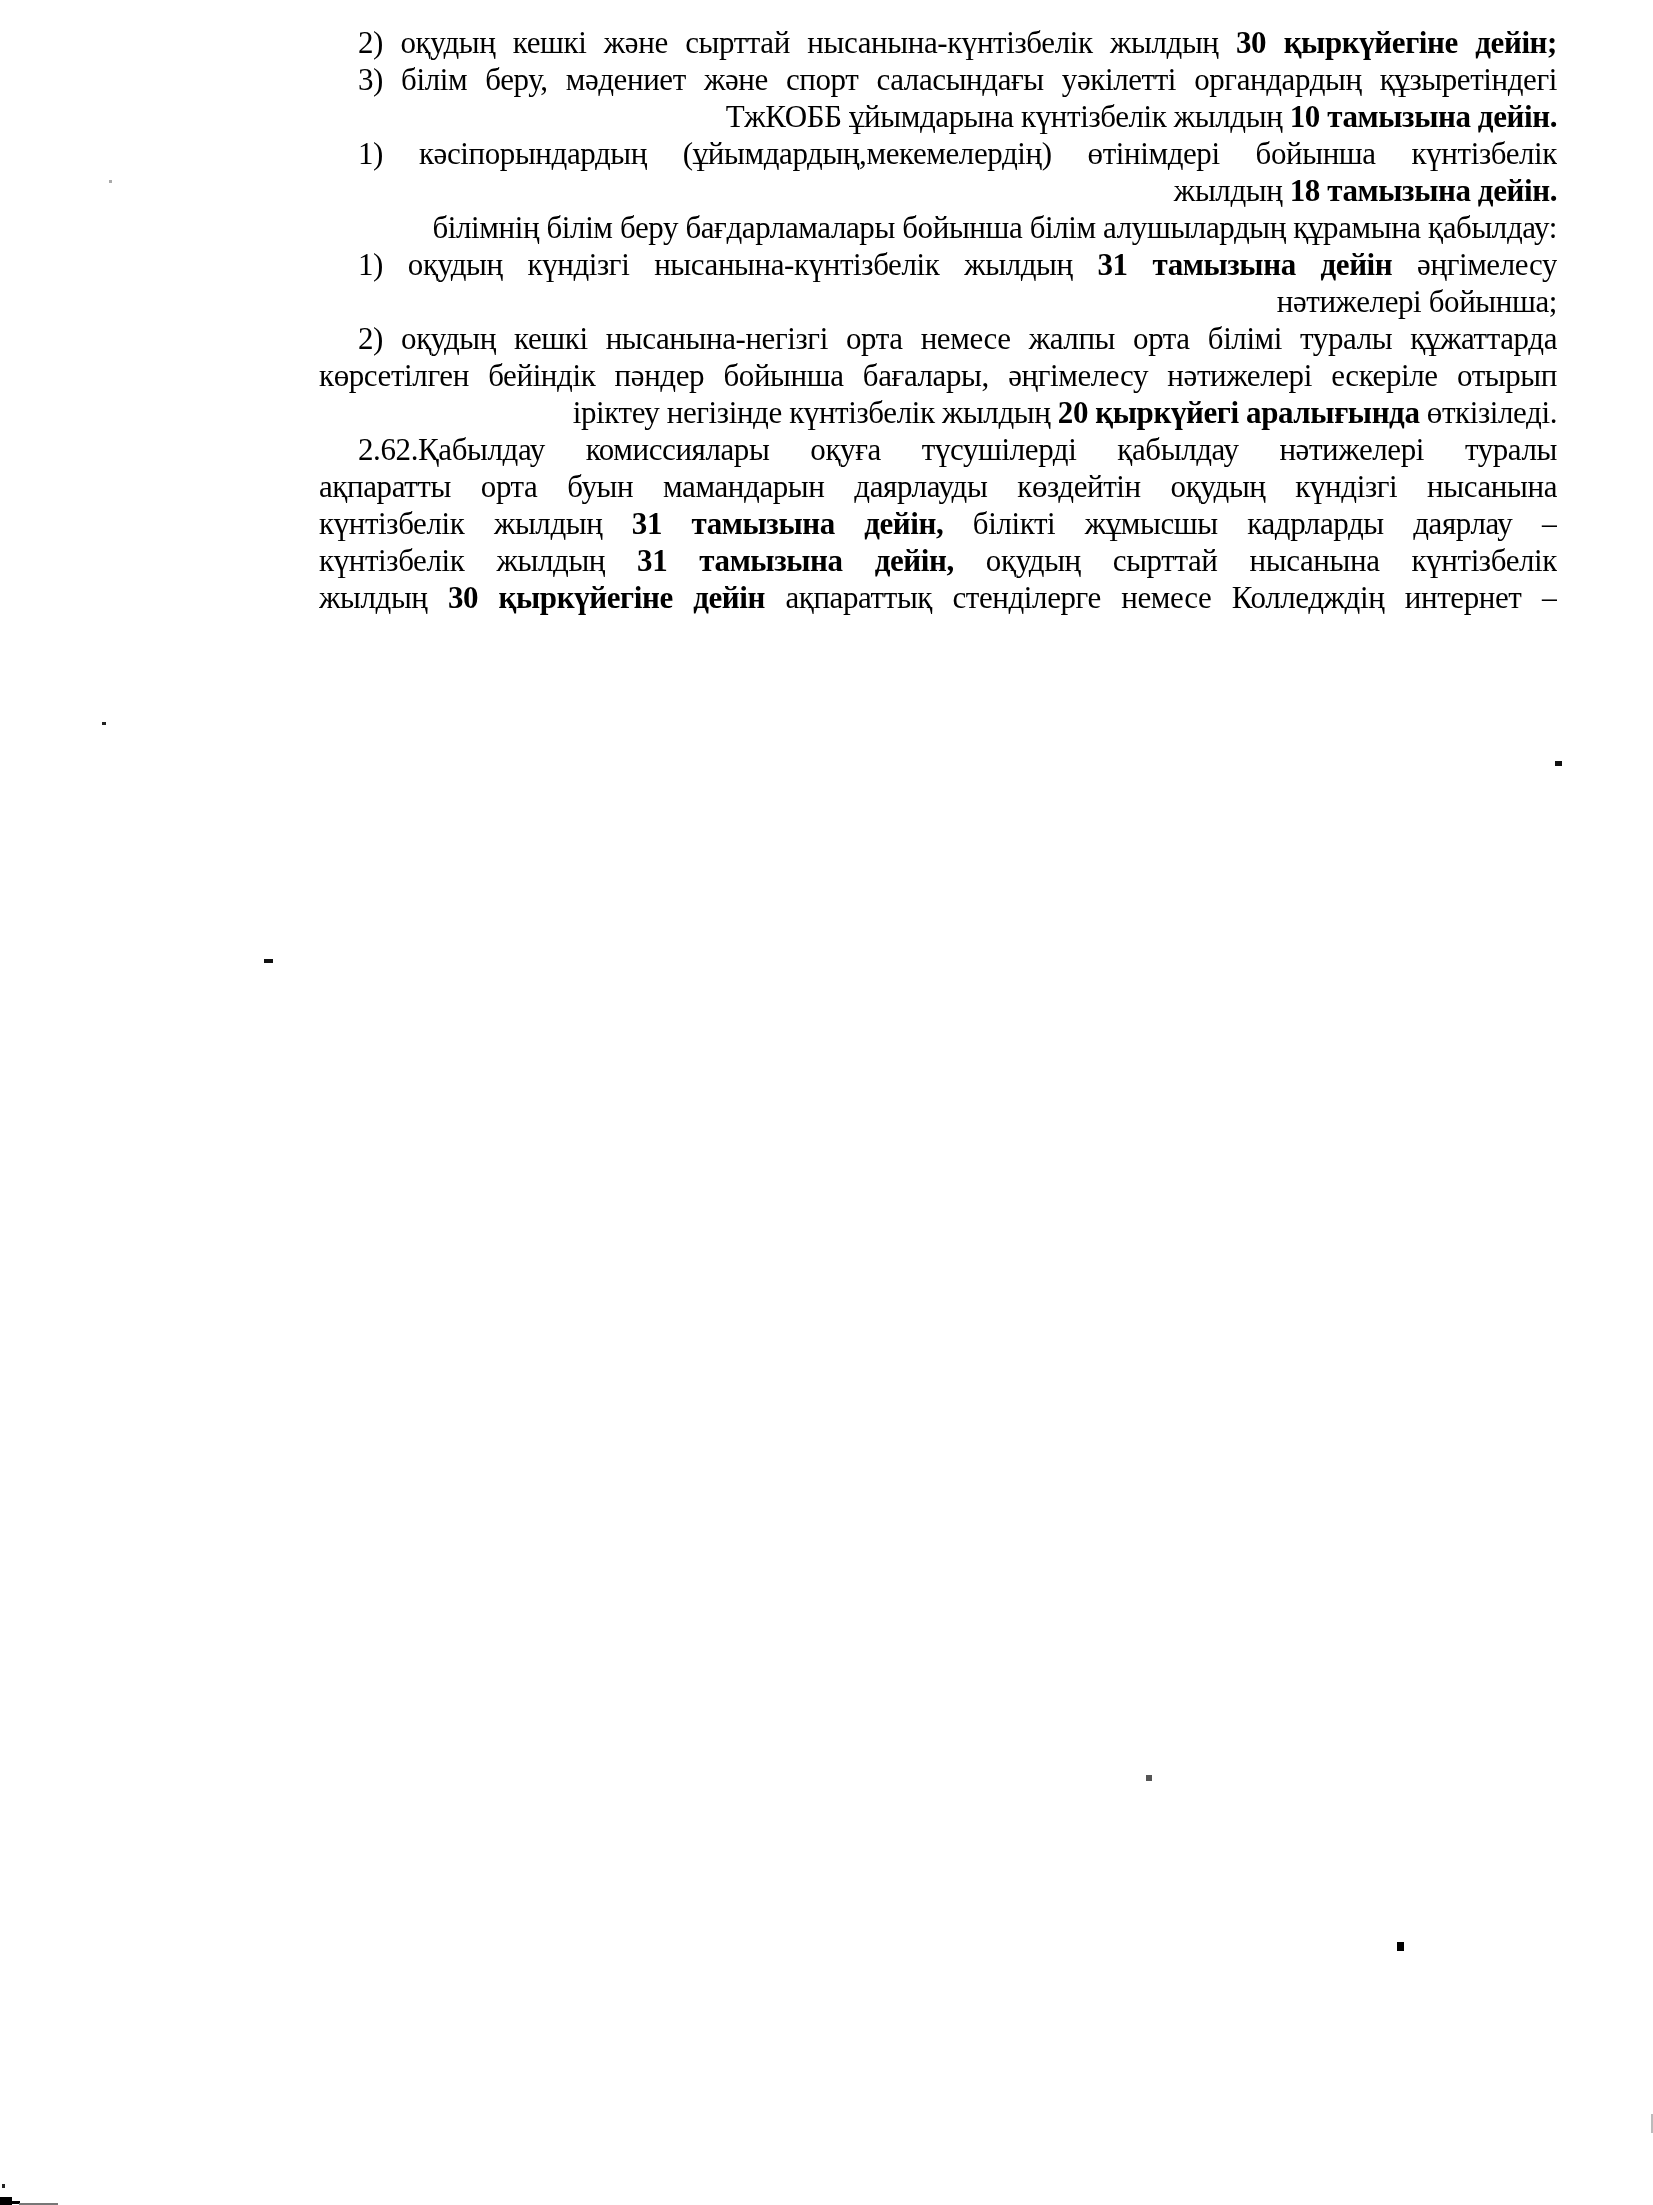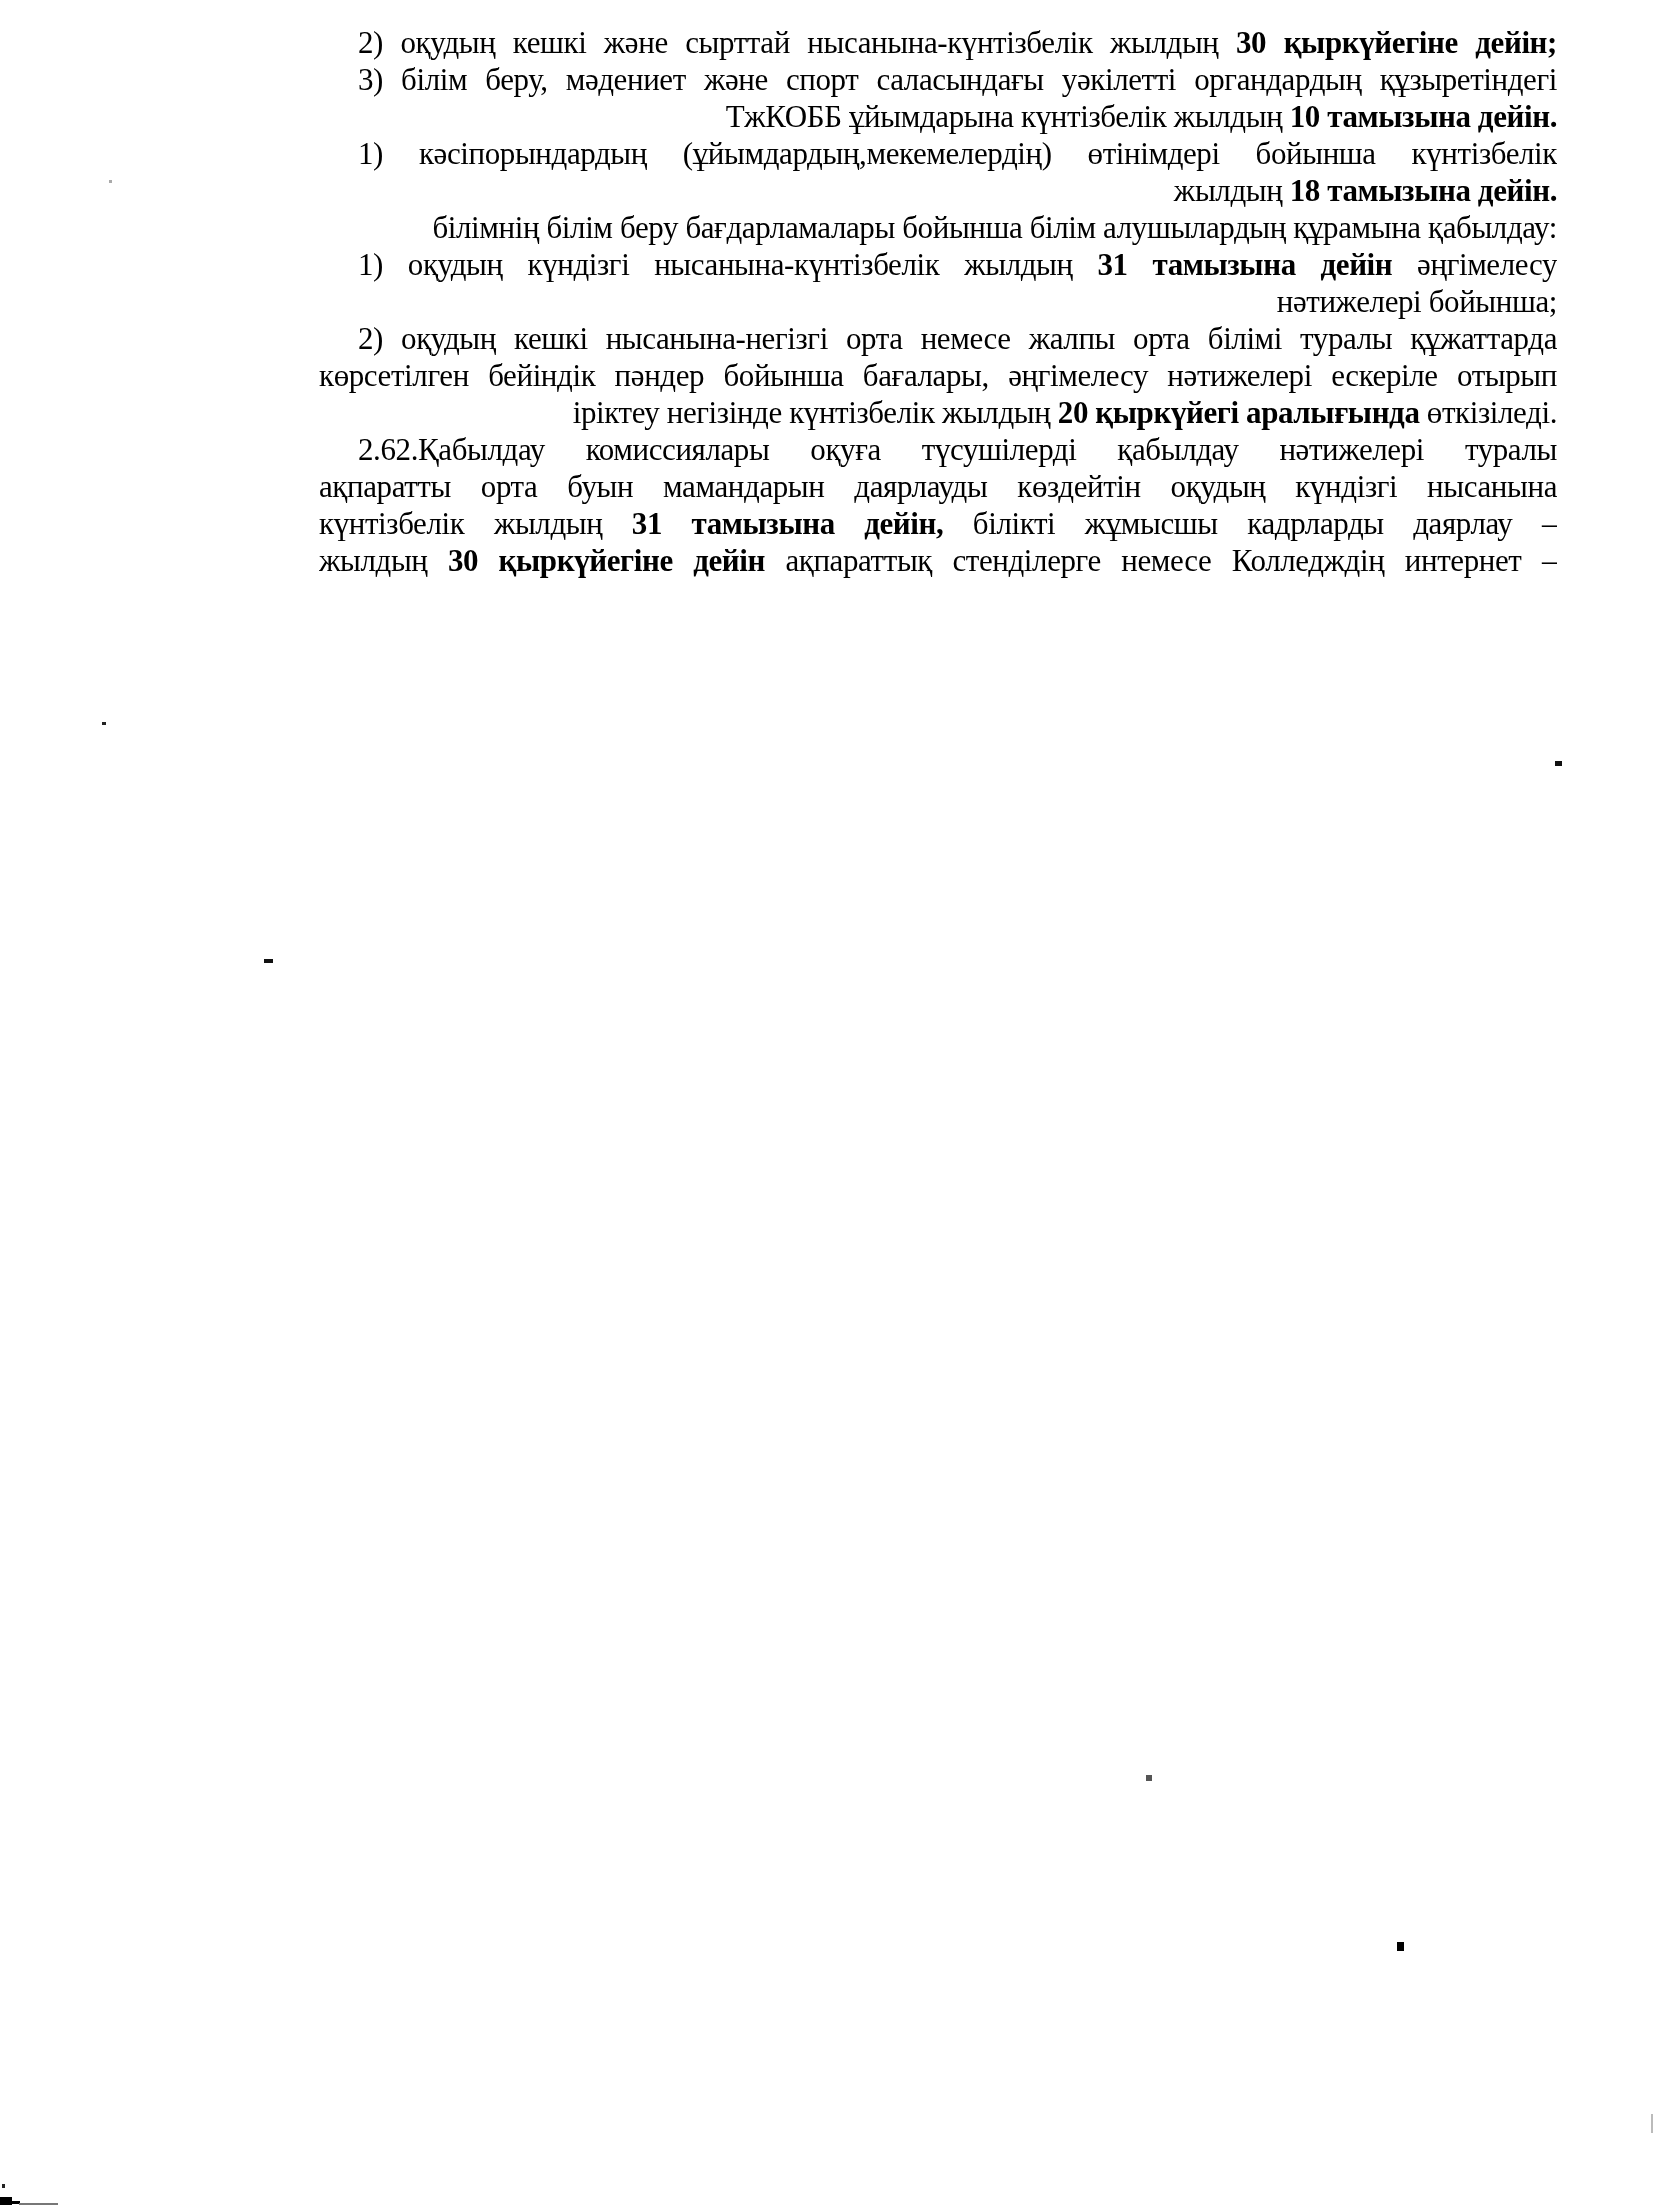--- a/index.html
+++ b/index.html
@@ -77,20 +77,21 @@
       </div>
       <div class="para">
         <div class="line fill indent"><span class="seg">2) оқудың кешкі нысанына-негізгі орта немесе жалпы орта білімі туралы құжаттарда</span></div>
         <div class="line fill"><span class="seg">көрсетілген бейіндік пәндер бойынша бағалары, әңгімелесу нәтижелері ескеріле отырып</span></div>
         <div class="line"><span class="seg">іріктеу негізінде күнтізбелік жылдың </span><span class="seg bold">20 қыркүйегі аралығында</span><span class="seg"> өткізіледі.</span></div>
       </div>
       <div class="para">
         <div class="line fill indent"><span class="seg">2.62.Қабылдау комиссиялары оқуға түсушілерді қабылдау нәтижелері туралы</span></div>
         <div class="line fill"><span class="seg">ақпаратты орта буын мамандарын даярлауды көздейтін оқудың күндізгі нысанына</span></div>
         <div class="line fill"><span class="seg">күнтізбелік жылдың </span><span class="seg bold">31 тамызына дейін,</span><span class="seg"> білікті жұмысшы кадрларды даярлау –</span></div>
+        <div class="line fill"><span class="seg">күнтізбелік жылдың </span><span class="seg bold">31 тамызына дейін,</span><span class="seg"> оқудың сырттай нысанына күнтізбелік</span></div>
         <div class="line fill"><span class="seg">жылдың </span><span class="seg bold">30 қыркүйегіне дейін</span><span class="seg"> ақпараттық стенділерге немесе Колледждің интернет –</span></div>
       </div>
     </div>
   <div id="artifacts-layer">
       <div class="artifact" style="left: 109px; top: 180px; width: 2.7px; height: 2.7px; background: rgb(170, 170, 170);"></div>
       <div class="artifact" style="left: 102px; top: 722px; width: 4px; height: 3.4px; background: rgb(34, 34, 34);"></div>
       <div class="artifact" style="left: 1555px; top: 761px; width: 7.4px; height: 5.4px; background: rgb(17, 17, 17);"></div>
       <div class="artifact" style="left: 264px; top: 959px; width: 8.7px; height: 4px; background: rgb(17, 17, 17);"></div>
       <div class="artifact" style="left: 1146px; top: 1775px; width: 6px; height: 6px; background: rgb(85, 85, 85);"></div>
       <div class="artifact" style="left: 1397px; top: 1942px; width: 6.7px; height: 9.4px; background: rgb(0, 0, 0);"></div>

